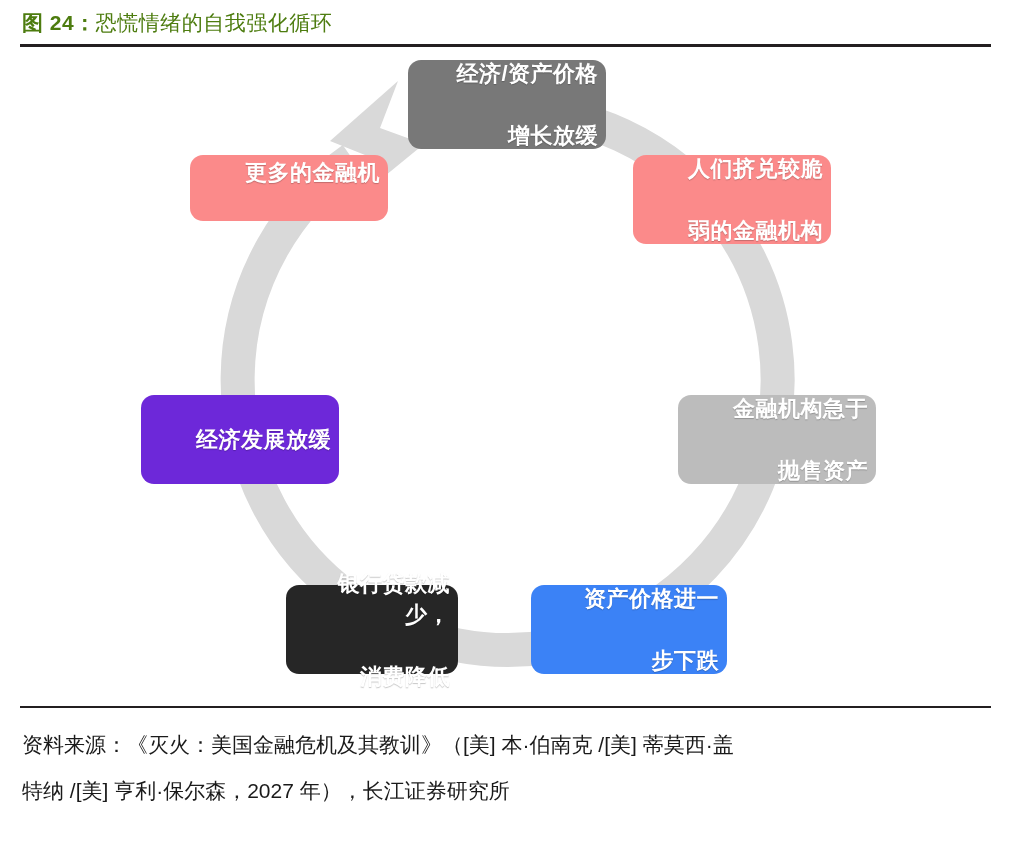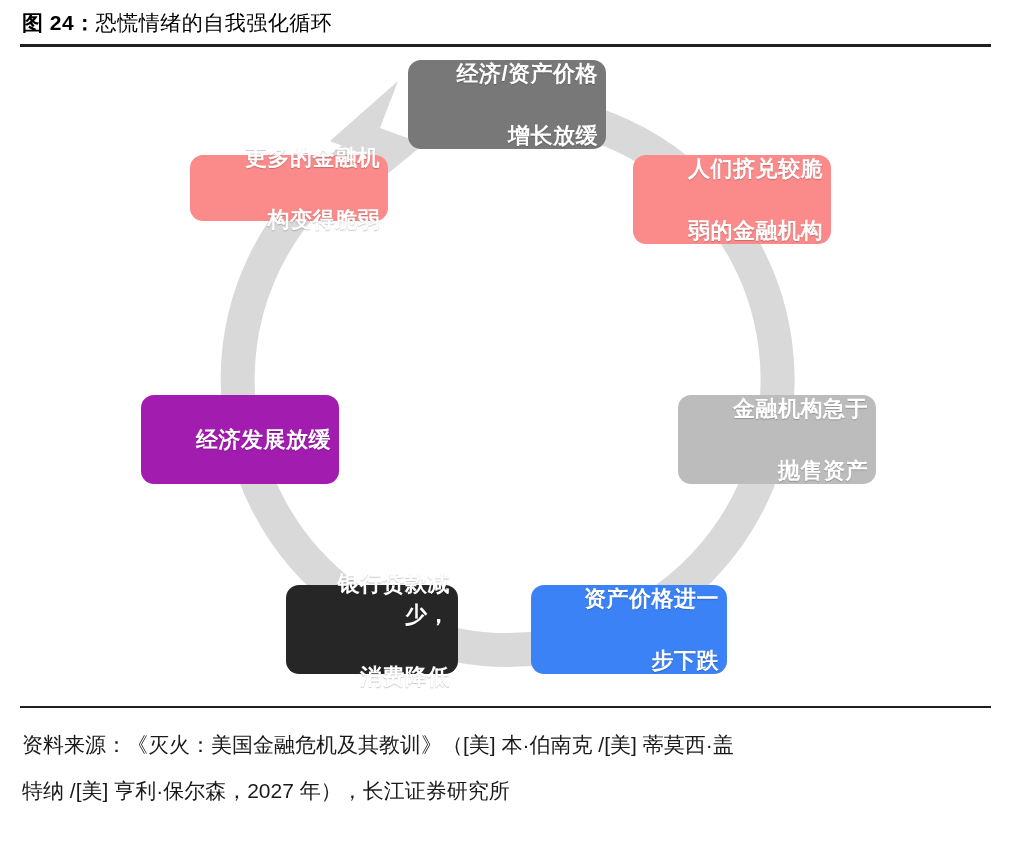--- a/index.html
+++ b/index.html
@@ -22,21 +22,21 @@
     left: 0;
     top: 0;
     width: 1011px;
     height: 48px;
     box-sizing: border-box;
     padding: 8px 20px 0 22px;
   }
   .fig-title {
     font-size: 21px;
     line-height: 30px;
-    color: #000000;
+    color: #4d7c0f;
     white-space: nowrap;
     letter-spacing: 0.5px;
   }
   .fig-title .fig-num {
     font-weight: bold;
   }
   .rule-top {
     position: absolute;
     left: 20px;
     top: 44px;
@@ -79,21 +79,21 @@
   .node span {
     display: block;
     width: 100%;
   }
 
   .node-top        { left: 408px; top: 12px;  width: 198px; height: 89px; background: #787878; }
   .node-upperright { left: 633px; top: 107px; width: 198px; height: 89px; background: #fb8a8a; }
   .node-right      { left: 678px; top: 347px; width: 198px; height: 89px; background: #bcbcbc; }
   .node-bottomred  { left: 531px; top: 537px; width: 196px; height: 89px; background: #3b82f6; }
   .node-bottomdark { left: 286px; top: 537px; width: 172px; height: 89px; background: #262626; }
-  .node-left       { left: 141px; top: 347px; width: 198px; height: 89px; background: #a21caf; }
+  .node-left       { left: 141px; top: 347px; width: 198px; height: 89px; background: #6d28d9; }
   .node-upperleft  { left: 190px; top: 107px; width: 198px; height: 66px; background: #fb8a8a; }
 
   
   .rule-bottom {
     position: absolute;
     left: 20px;
     top: 706px;
     width: 971px;
     height: 2px;
     background: #231f20;
@@ -169,21 +169,20 @@
 
   <div class="node node-left">
     <span>
       <span>经济发展放缓</span>
     </span>
   </div>
 
   <div class="node node-upperleft">
     <span>
       <span>更多的金融机</span><br>
-      <span>构变得脆弱</span>
     </span>
   </div>
 
 </div>
 
 <div class="rule-bottom"></div>
 <div class="source">
   <div>资料来源：《灭火：美国金融危机及其教训》（[美] 本·伯南克 /[美] 蒂莫西·盖</div>
   <div>特纳 /[美] 亨利·保尔森，2027 年），长江证券研究所</div>
 </div>

